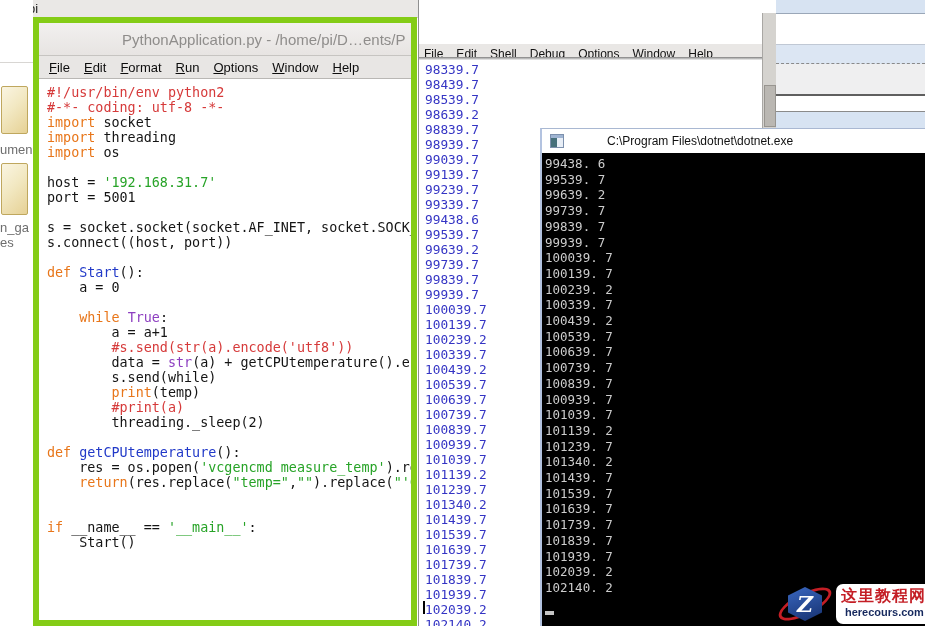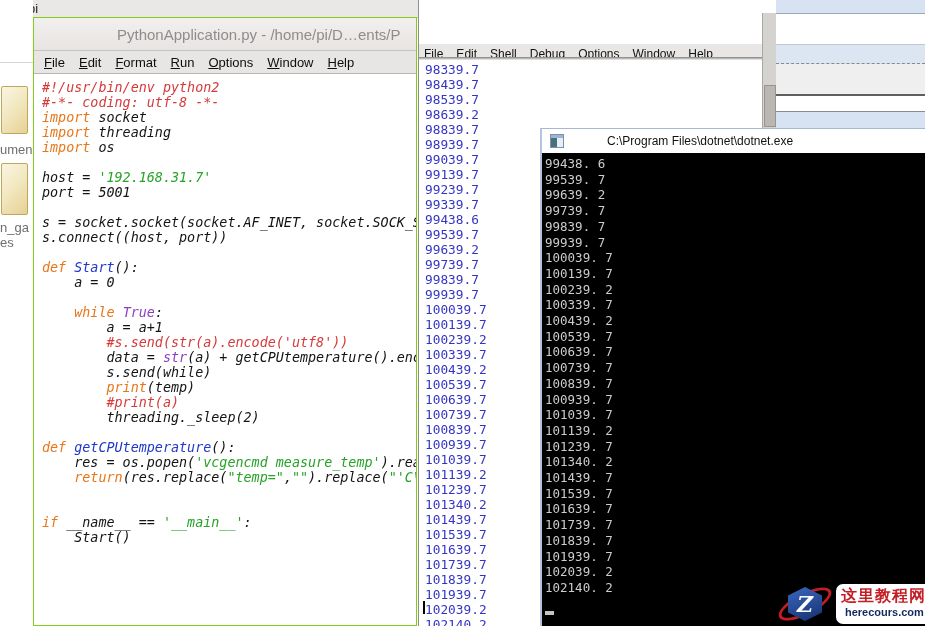--- a/index.html
+++ b/index.html
@@ -31,26 +31,26 @@
   .shell-menubar .mi{display:inline-block;font-size:12px;color:#111;margin-right:13px;}
   .mi::first-letter{text-decoration:underline;}
   .shell-sep{height:3px;background:linear-gradient(#7f7f7f,#f2f2f2);}
   .shell-body{position:relative;padding:2px 0 0 6px;font-family:"DejaVu Sans Mono",monospace;font-size:12.8px;line-height:15px;color:#3434c4;}
   .shell-line{white-space:pre;}
   .shell-caret{position:absolute;left:4px;width:2px;height:13px;background:#000;}
   .shell-scrollbar{left:762px;top:13px;width:14px;height:613px;background:#d5d3cf;border-left:1px solid #a9a7a4;box-sizing:border-box;}
   .shell-scroll-thumb{position:absolute;left:1px;top:72px;width:12px;height:42px;background:#bab7b2;border:1px solid #989590;box-sizing:border-box;}
 
   
-  .editor{left:33px;top:17px;width:384px;height:609px;background:#ffffff;border:1px solid #84cc16;box-sizing:border-box;box-shadow:1px 0 0 #ffffff inset;}
+  .editor{left:33px;top:17px;width:384px;height:609px;background:#ffffff;border:6px solid #84cc16;box-sizing:border-box;box-shadow:1px 0 0 #ffffff inset;}
   .ed-titlebar{height:32px;background:linear-gradient(#f2f0ef,#e7e4e2);border-bottom:1px solid #c6c4c1;display:flex;align-items:center;}
   .ed-title{padding-left:83px;font-size:15px;color:#8f8d8b;white-space:nowrap;overflow:hidden;}
   .ed-menubar{height:22px;background:#e8e6e4;border-bottom:1px solid #b9b7b4;padding-left:10px;display:flex;align-items:center;}
   .ed-menubar .mi{font-size:13px;color:#0d0d0d;margin-right:14px;}
-  .ed-code{padding:6px 0 0 8px;font-family:"DejaVu Sans Mono",monospace;font-size:13.4px;line-height:15px;color:#141414;overflow:hidden;font-style:italic;}
+  .ed-code{padding:6px 0 0 8px;font-family:"DejaVu Sans Mono",monospace;font-size:13.4px;line-height:15px;color:#141414;overflow:hidden;}
   .code-line{white-space:pre;}
   .tok-plain{color:#141414;}
   .tok-com{color:#d63a3a;}
   .tok-kw{color:#e8761a;}
   .tok-bi{color:#8d3fc0;}
   .tok-def{color:#2139c8;}
   .tok-str{color:#27a327;}
 
   
   .console{left:540px;top:128px;width:390px;height:498px;background:#000;border-left:2px solid #b3c3e0;border-top:1px solid #a9b8d2;box-sizing:border-box;}

